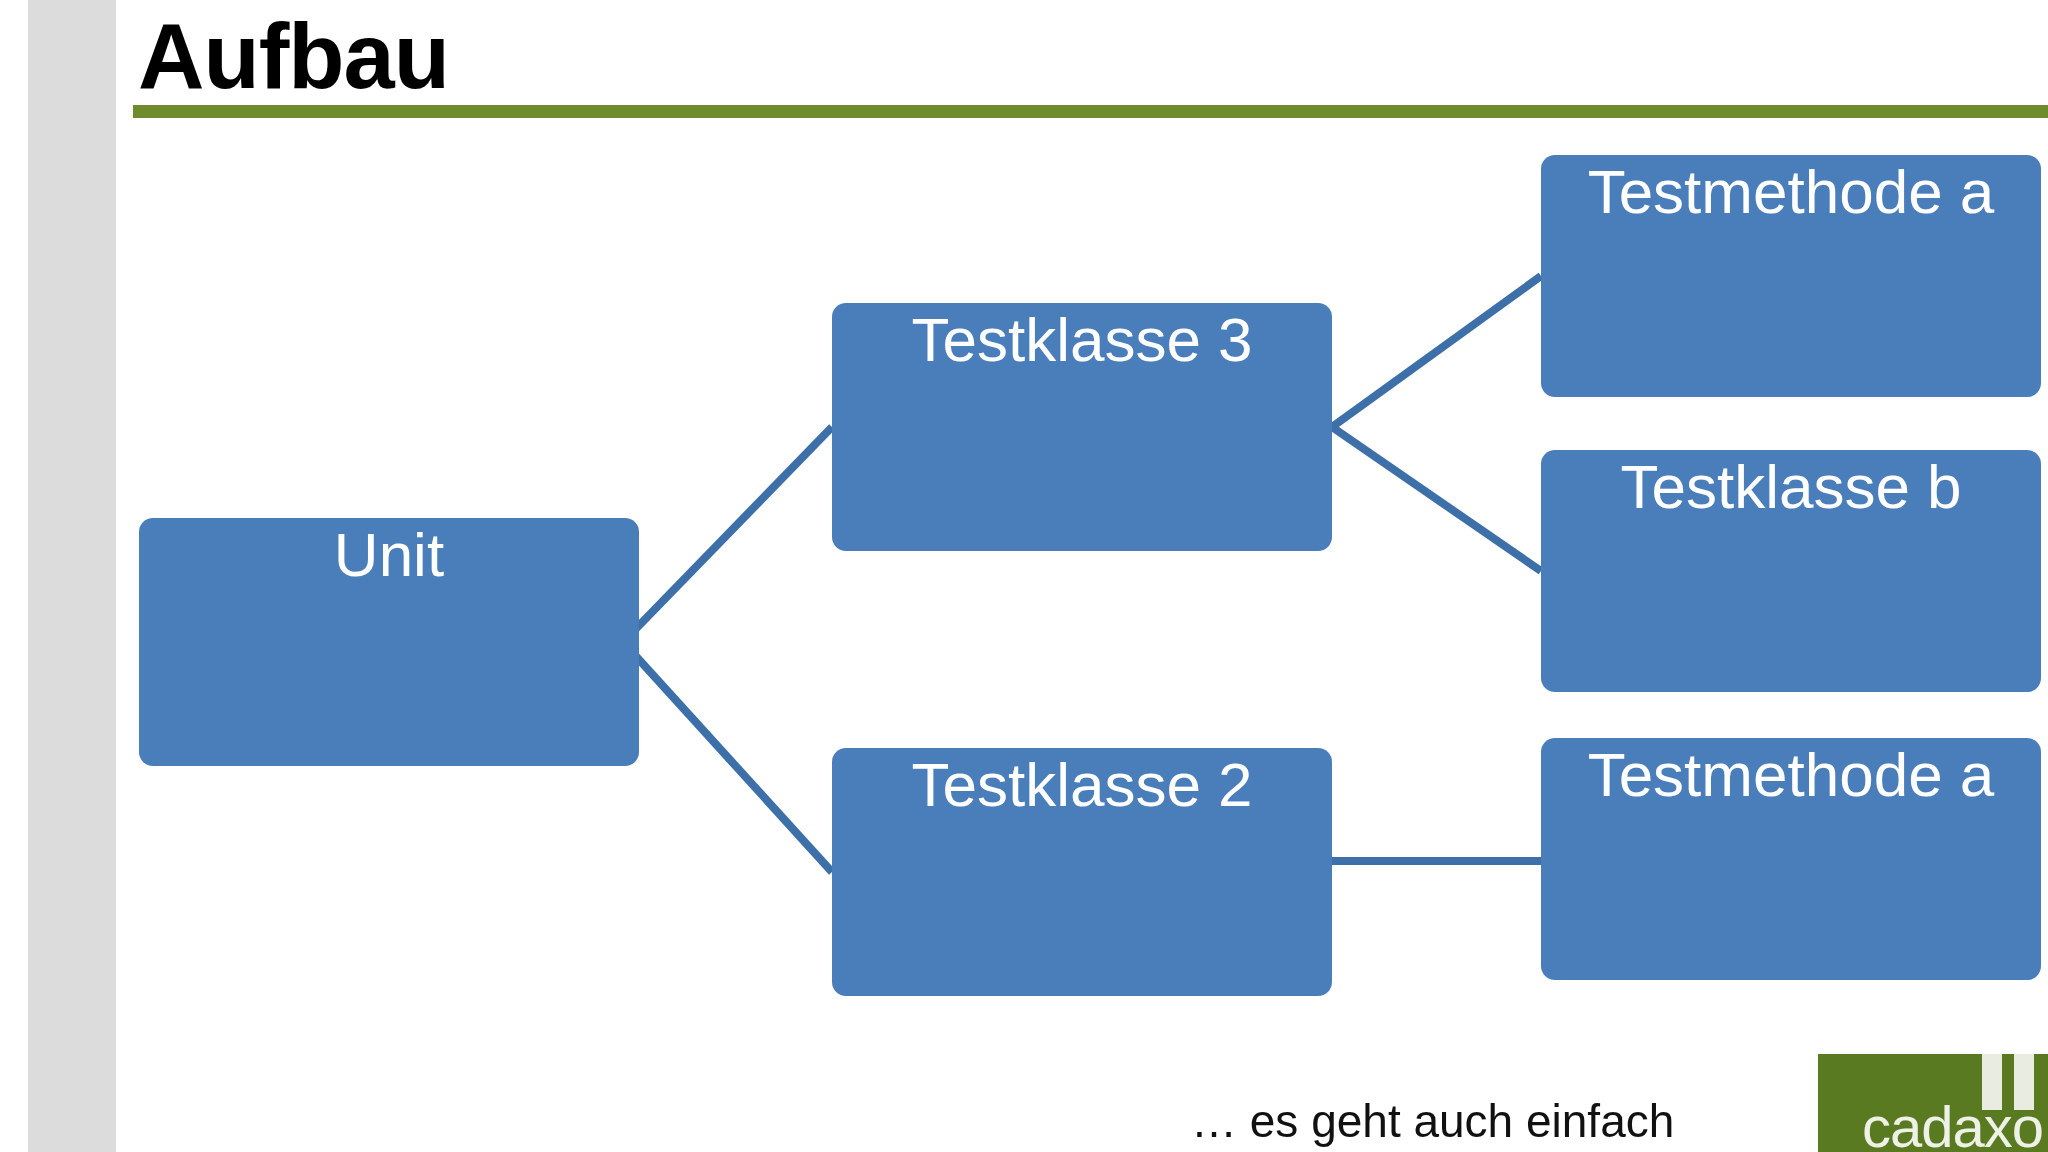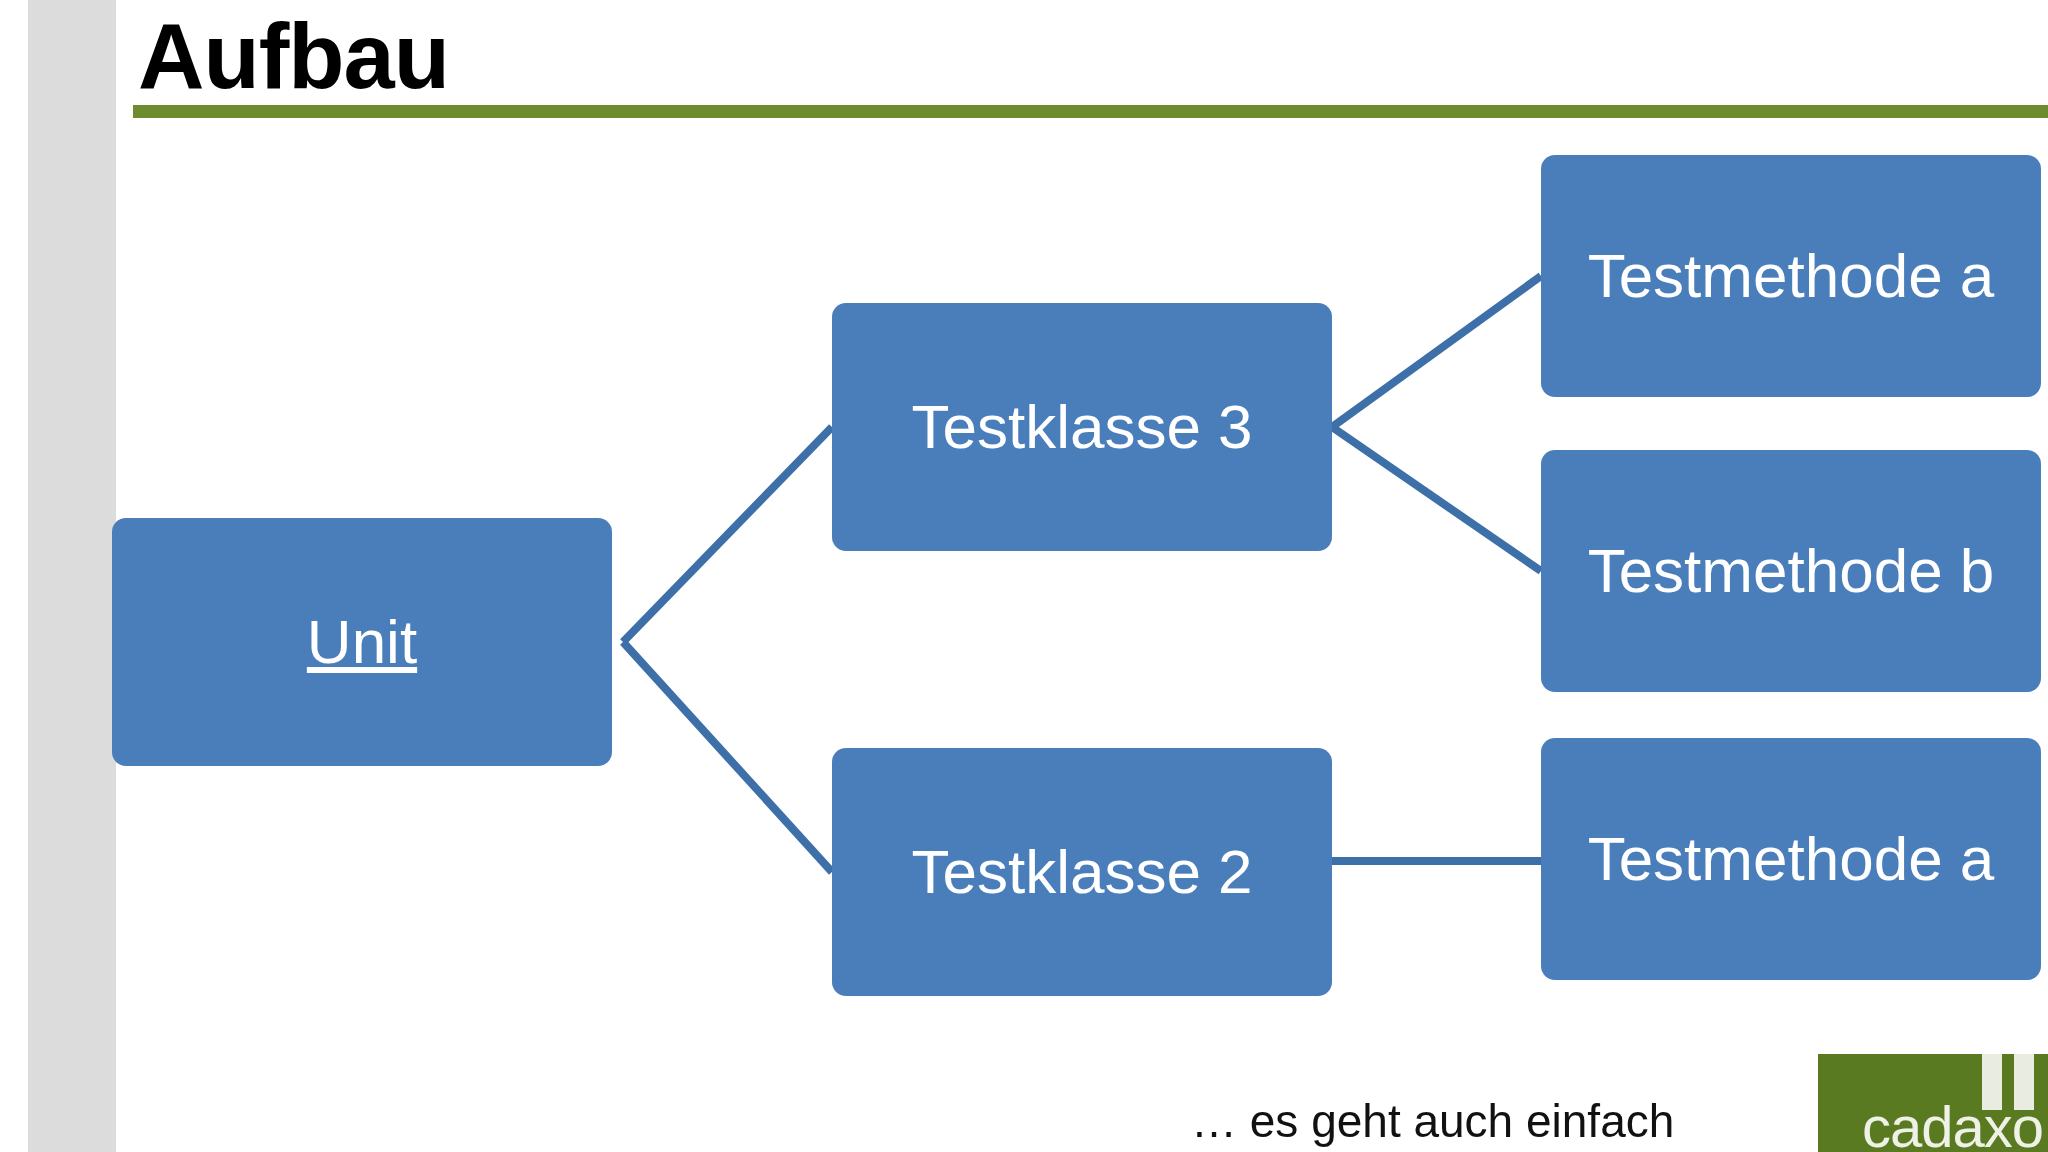--- a/index.html
+++ b/index.html
@@ -63,33 +63,33 @@
     width: 2048px;
     height: 1152px;
   }
 
   .node {
     position: absolute;
     background: #4a7ebb;
     border-radius: 14px;
     color: #ffffff;
     display: flex;
-    align-items: center;
+    align-items: flex-start;
     justify-content: center;
     text-align: center;
     font-size: 62px;
     font-weight: normal;
     line-height: 1.18;
-    padding: 7px 10px;
+    padding: 0 10px;
     box-sizing: border-box;
     z-index: 2;
   }
 
   
-  #node-unit        { left:  84px; top: 518px; width: 500px; height: 248px; text-decoration: underline; }
+  #node-unit        { left:  111px; top: 518px; width: 500px; height: 248px; }
   #node-testklasse1 { left: 804px; top: 303px; width: 500px; height: 248px; }
   #node-testklasse2 { left: 804px; top: 748px; width: 500px; height: 248px; }
   #node-method-1a   { left: 1513px; top: 155px; width: 500px; height: 242px; }
   #node-method-1b   { left: 1513px; top: 450px; width: 500px; height: 242px; }
   #node-method-2a   { left: 1513px; top: 738px; width: 500px; height: 242px; }
 
   
   #footer-note {
     position: absolute;
     left: 1163px;
@@ -171,21 +171,21 @@
 
     <div class="node" id="node-testklasse2">
       <span>Testklasse 2</span>
     </div>
 
     <div class="node" id="node-method-1a">
       <span>Testmethode a</span>
     </div>
 
     <div class="node" id="node-method-1b">
-      <span>Testmethode b</span>
+      <span>Testklasse b</span>
     </div>
 
     <div class="node" id="node-method-2a">
       <span>Testmethode a</span>
     </div>
 
   </div>
 
   <div id="logo">
     <div id="logo-bar-left"></div>

